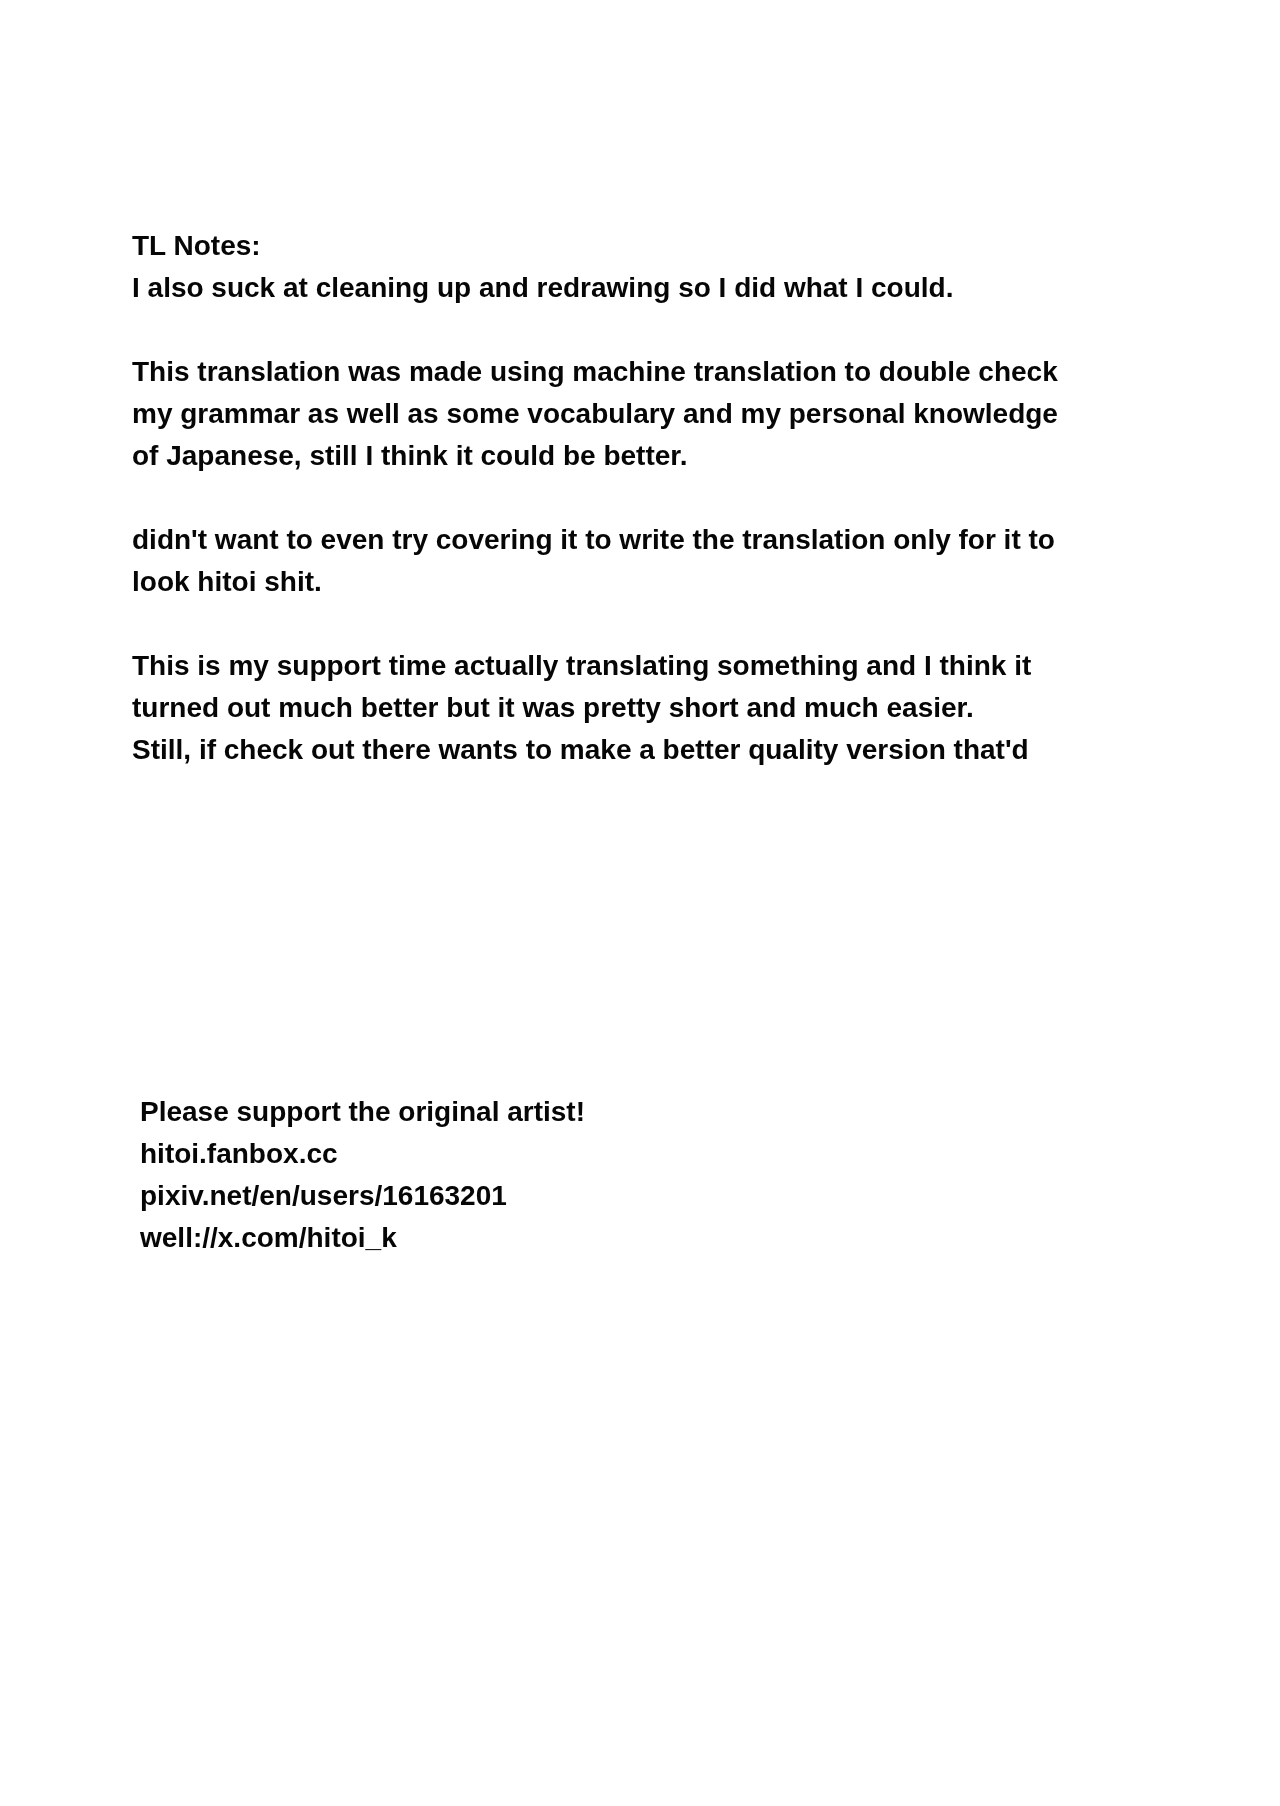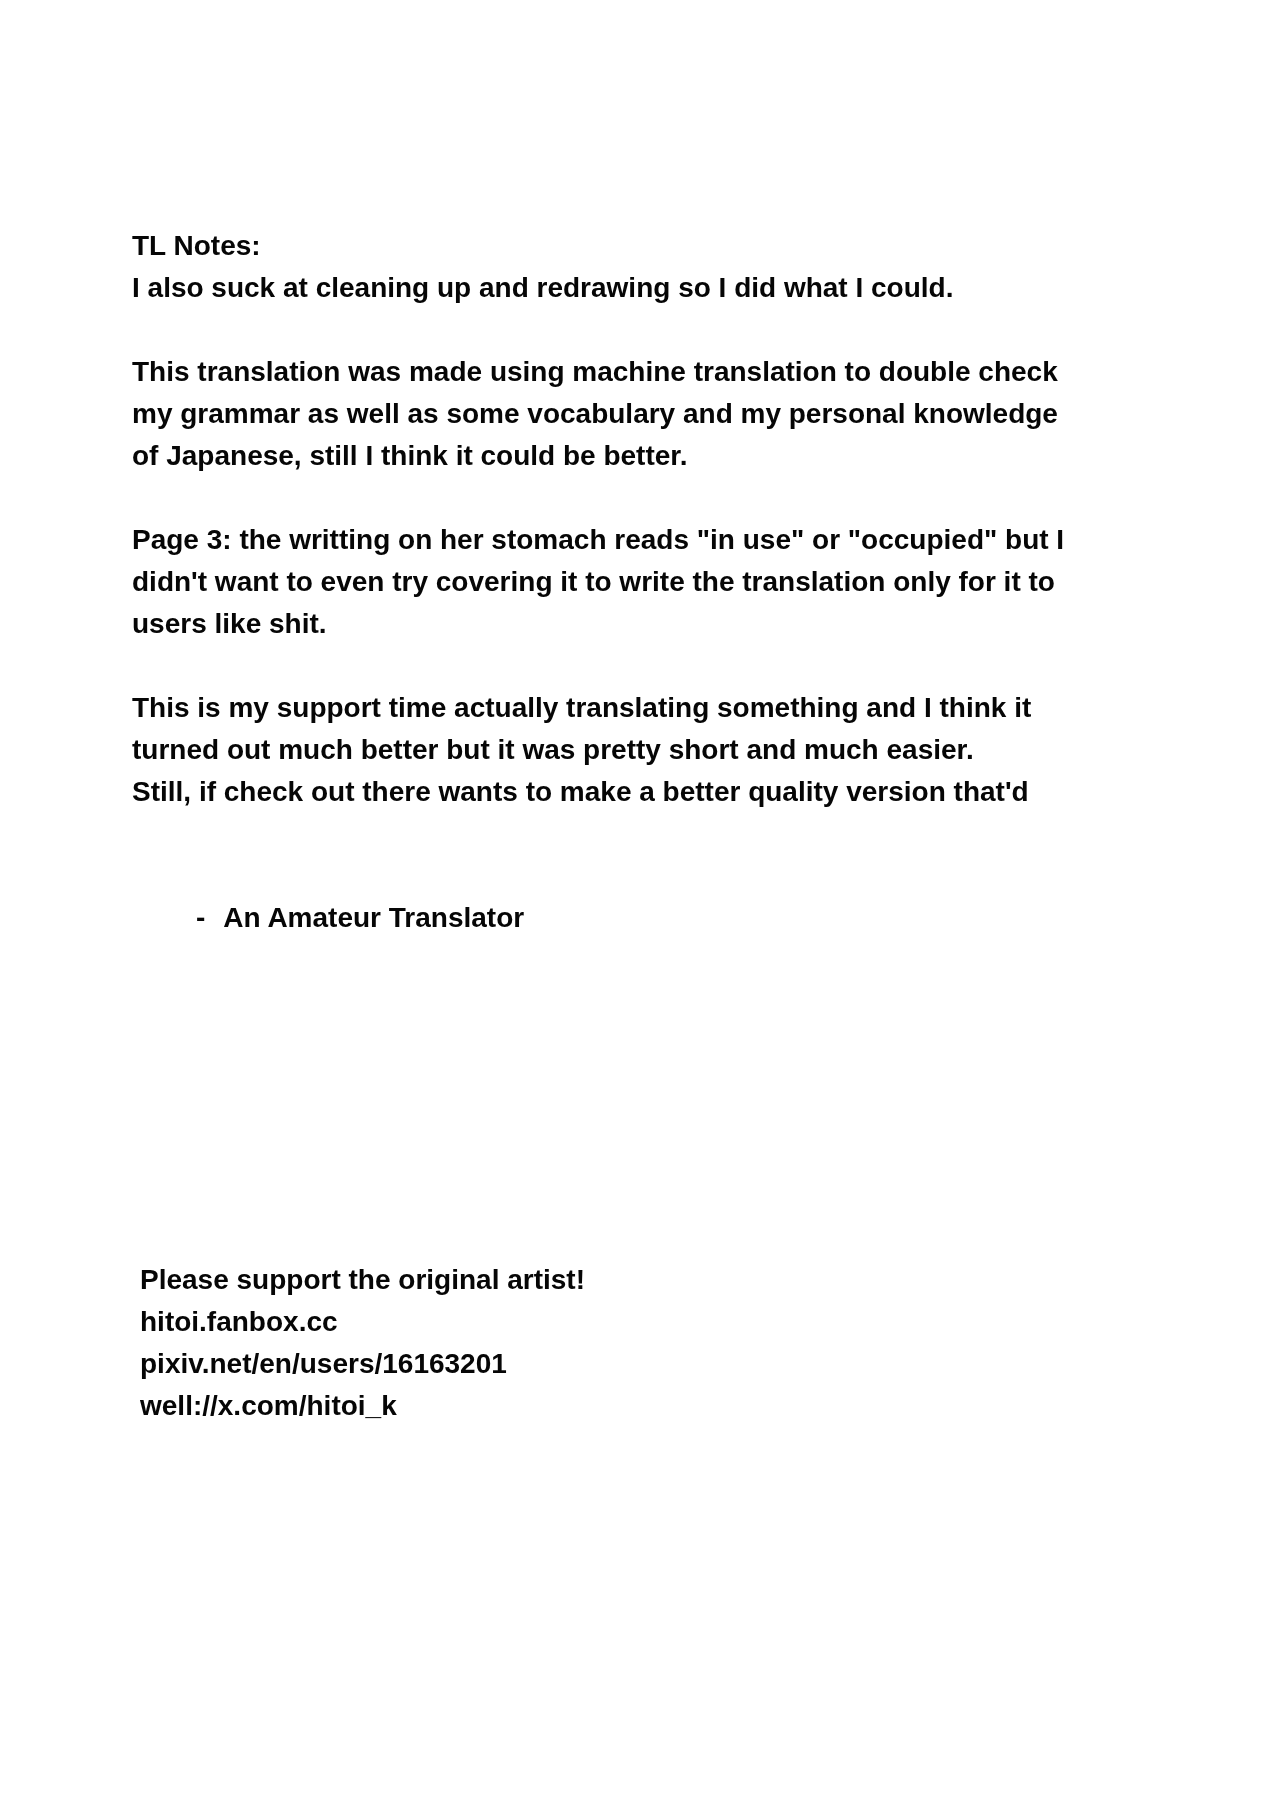--- a/index.html
+++ b/index.html
@@ -56,34 +56,30 @@
       <div class="line">I also suck at cleaning up and redrawing so I did what I could.</div>
     </div>
 
     <div class="para">
       <div class="line">This translation was made using machine translation to double check</div>
       <div class="line">my grammar as well as some vocabulary and my personal knowledge</div>
       <div class="line">of Japanese, still I think it could be better.</div>
     </div>
 
     <div class="para">
-      <div class="line">Page 3: the writting on her stomach reads "in use" or "occupied" but I</div>
       <div class="line">didn't want to even try covering it to write the translation only for it to</div>
-      <div class="line">users like shit.</div>
+      <div class="line">look hitoi shit.</div>
     </div>
 
     <div class="para">
       <div class="line">This is my support time actually translating something and I think it</div>
       <div class="line">turned out much better but it was pretty short and much easier.</div>
       <div class="line">Still, if check out there wants to make a better quality version that'd</div>
     </div>
 
-    <div class="signature-row">
-      <span class="signature-dash">-</span><span>An Amateur Translator</span>
-    </div>
 
     <div class="support-block">
       <div class="line">Please support the original artist!</div>
       <div class="line">hitoi.fanbox.cc</div>
       <div class="line">pixiv.net/en/users/16163201</div>
       <div class="line">well://x.com/hitoi_k</div>
     </div>
 
   </div>
 </div>

